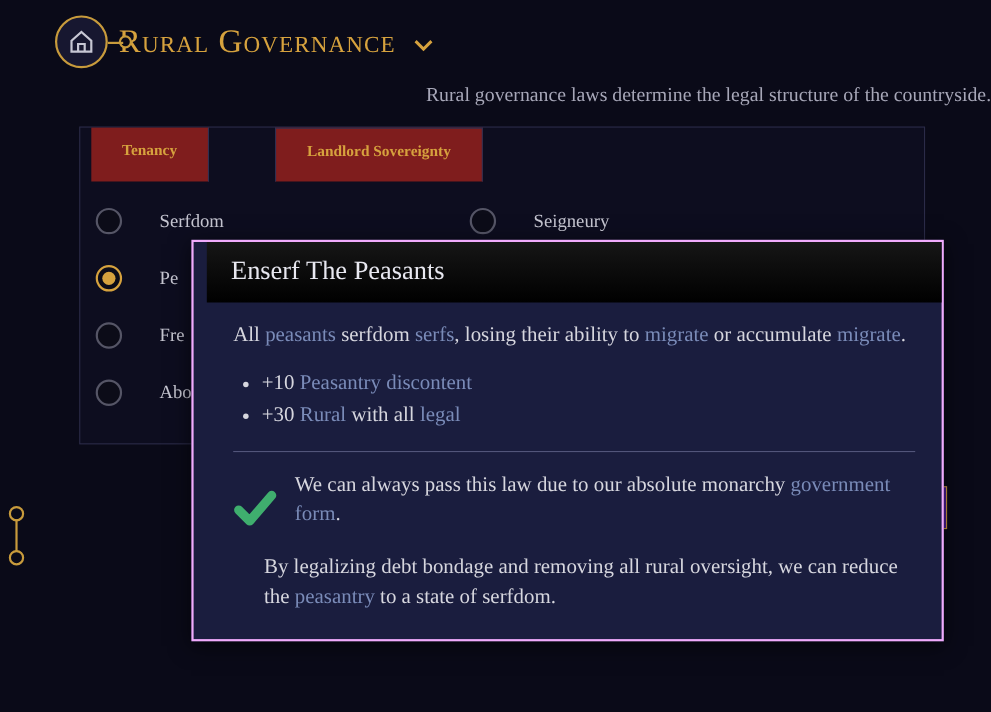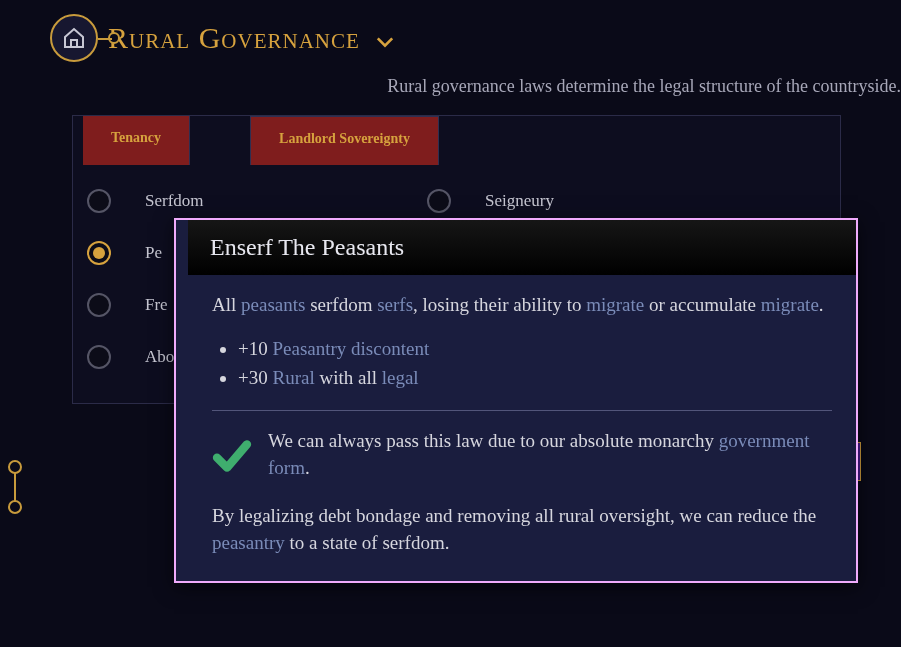--- a/index.html
+++ b/index.html
@@ -183,24 +183,24 @@
   }
   .bullets li { margin: 2px 0; }
   .rule {
     border: none;
     border-top: 1px solid #52557a;
     margin: 18px 0 16px 0;
   }
   .check-row {
     display: flex;
     gap: 16px;
-    align-items: center;
+    align-items: flex-end;
   }
   .check-svg { width: 40px; flex-shrink: 0; margin-top: 4px; }
-  .flavor { margin-top: 20px; }
+  .flavor { margin-top: 20px; margin-left: 28px; }
 
   
   .ornament {
     position: absolute;
     left: 8px;
     top: 460px;
     width: 30px;
     height: 60px;
   }
   .ornament .c1, .ornament .c2 {

